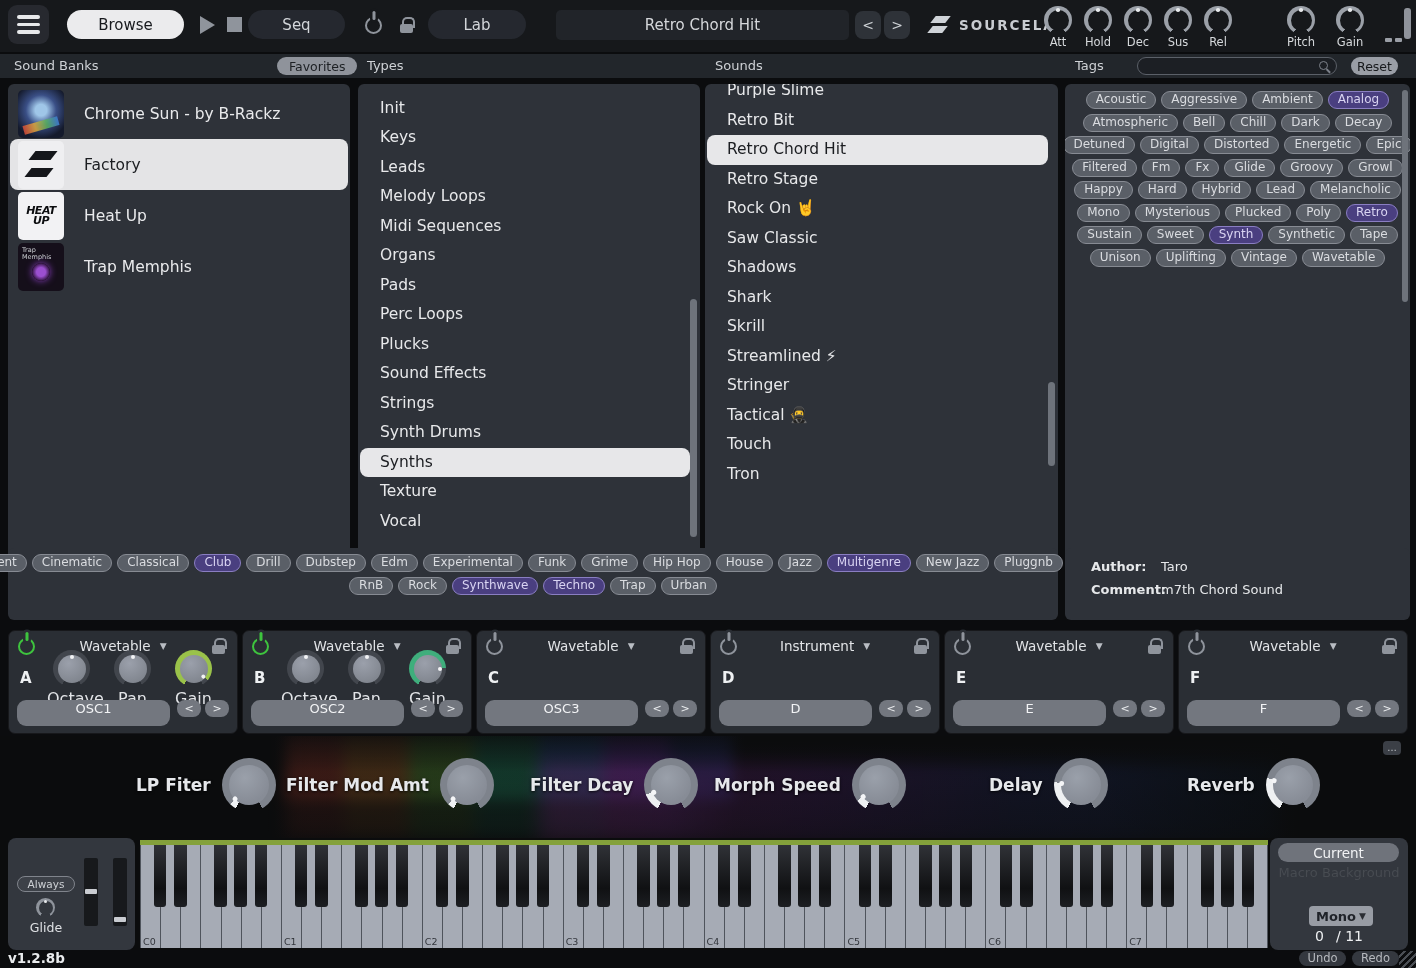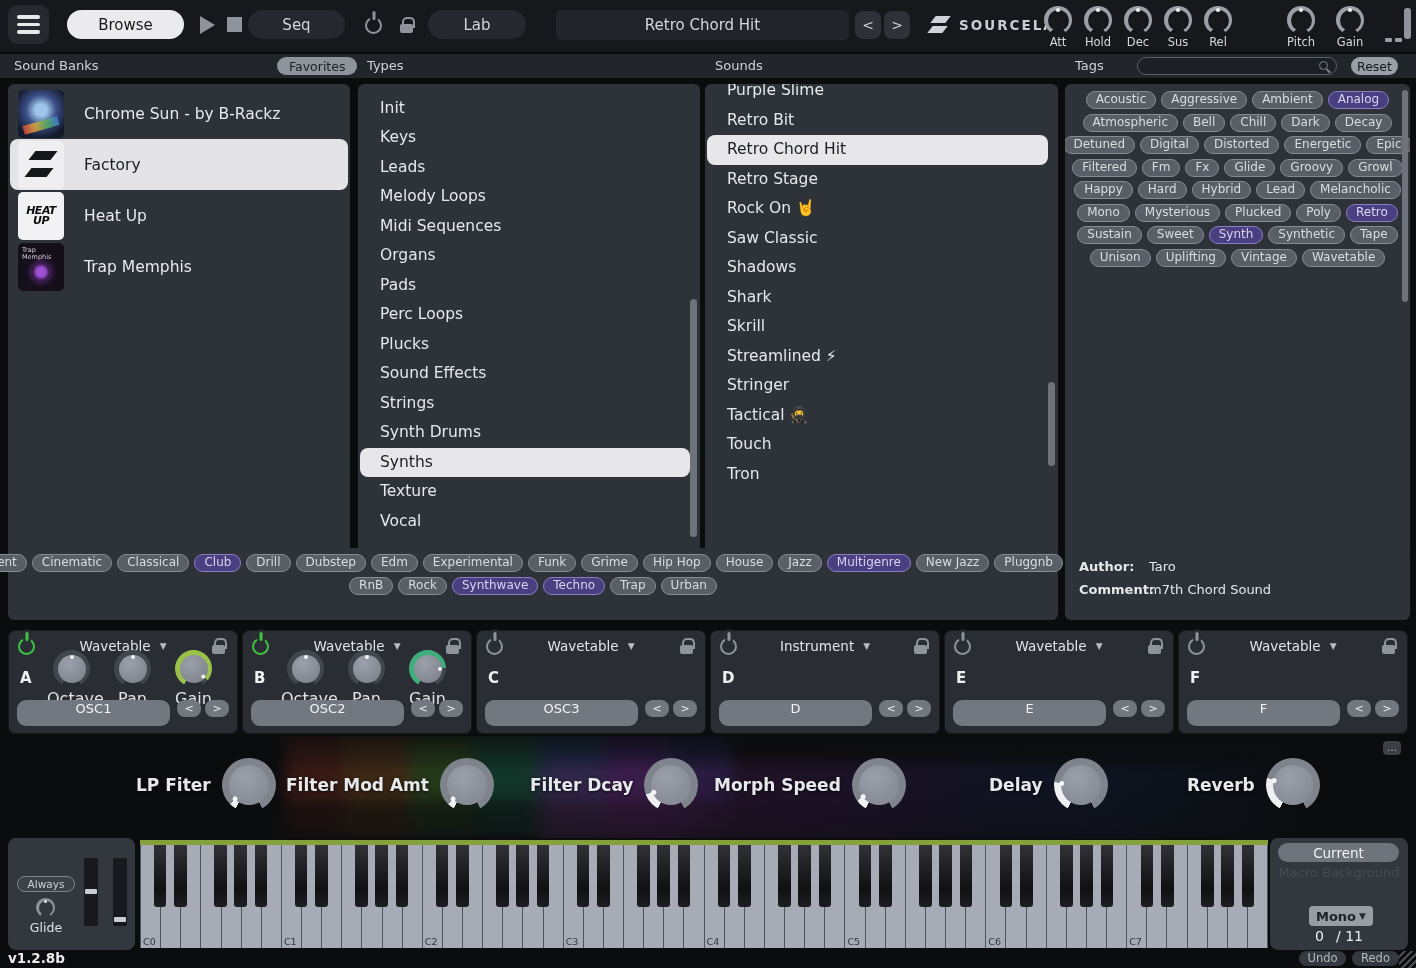--- a/index.html
+++ b/index.html
@@ -97,21 +97,21 @@
   .sb-types{right:3px;top:215px;height:238px;}
   .sb-sounds{right:3px;top:298px;height:84px;}
   .sb-tags{right:2px;top:6px;height:212px;width:6px;}
 
   .tagrows{padding-top:7px;}
   .tagrow{display:flex;justify-content:center;gap:5px;margin-bottom:4.5px;}
   .tag{height:18px;line-height:15px;padding:0 9px;border:1.5px solid #878b93;border-radius:10px;background:#5a5f67;color:#dadce0;font-size:12px;cursor:pointer;white-space:nowrap;}
   .tag.tsel{background:#4a3f80;border-color:#8a7ec2;color:#d9d4f2;}
 
   .genres-p{position:absolute;left:8px;top:548px;width:1050px;height:72px;background:#2e3239;border-radius:6px;padding-top:6px;}
-  .info-p{position:absolute;left:1065px;top:548px;width:345px;height:72px;background:#2e3239;border-radius:6px;padding:11px 0 0 14px;font-size:13px;}
+  .info-p{position:absolute;left:1065px;top:548px;width:345px;height:72px;background:#2e3239;border-radius:6px;padding:11px 0 0 26px;font-size:13px;}
   .info-row{display:flex;margin-bottom:8px;}
   .info-label{width:70px;font-weight:bold;color:#e6e8ea;}
   .info-value{color:#e6e8ea;}
 
   
   .oscrow{position:absolute;left:8px;top:630px;width:1400px;height:104px;display:flex;gap:4px;}
   .osc{flex:1;background:#2a2e34;border:1px solid #17181b;border-radius:7px;position:relative;}
   .ohead{position:absolute;left:0;right:0;top:7px;height:18px;}
   .osc .power{position:absolute;left:9px;top:0;--pbg:#2a2e34;}
   .omode{position:absolute;left:50%;top:0;transform:translateX(-50%);display:flex;gap:9px;align-items:center;cursor:pointer;}

